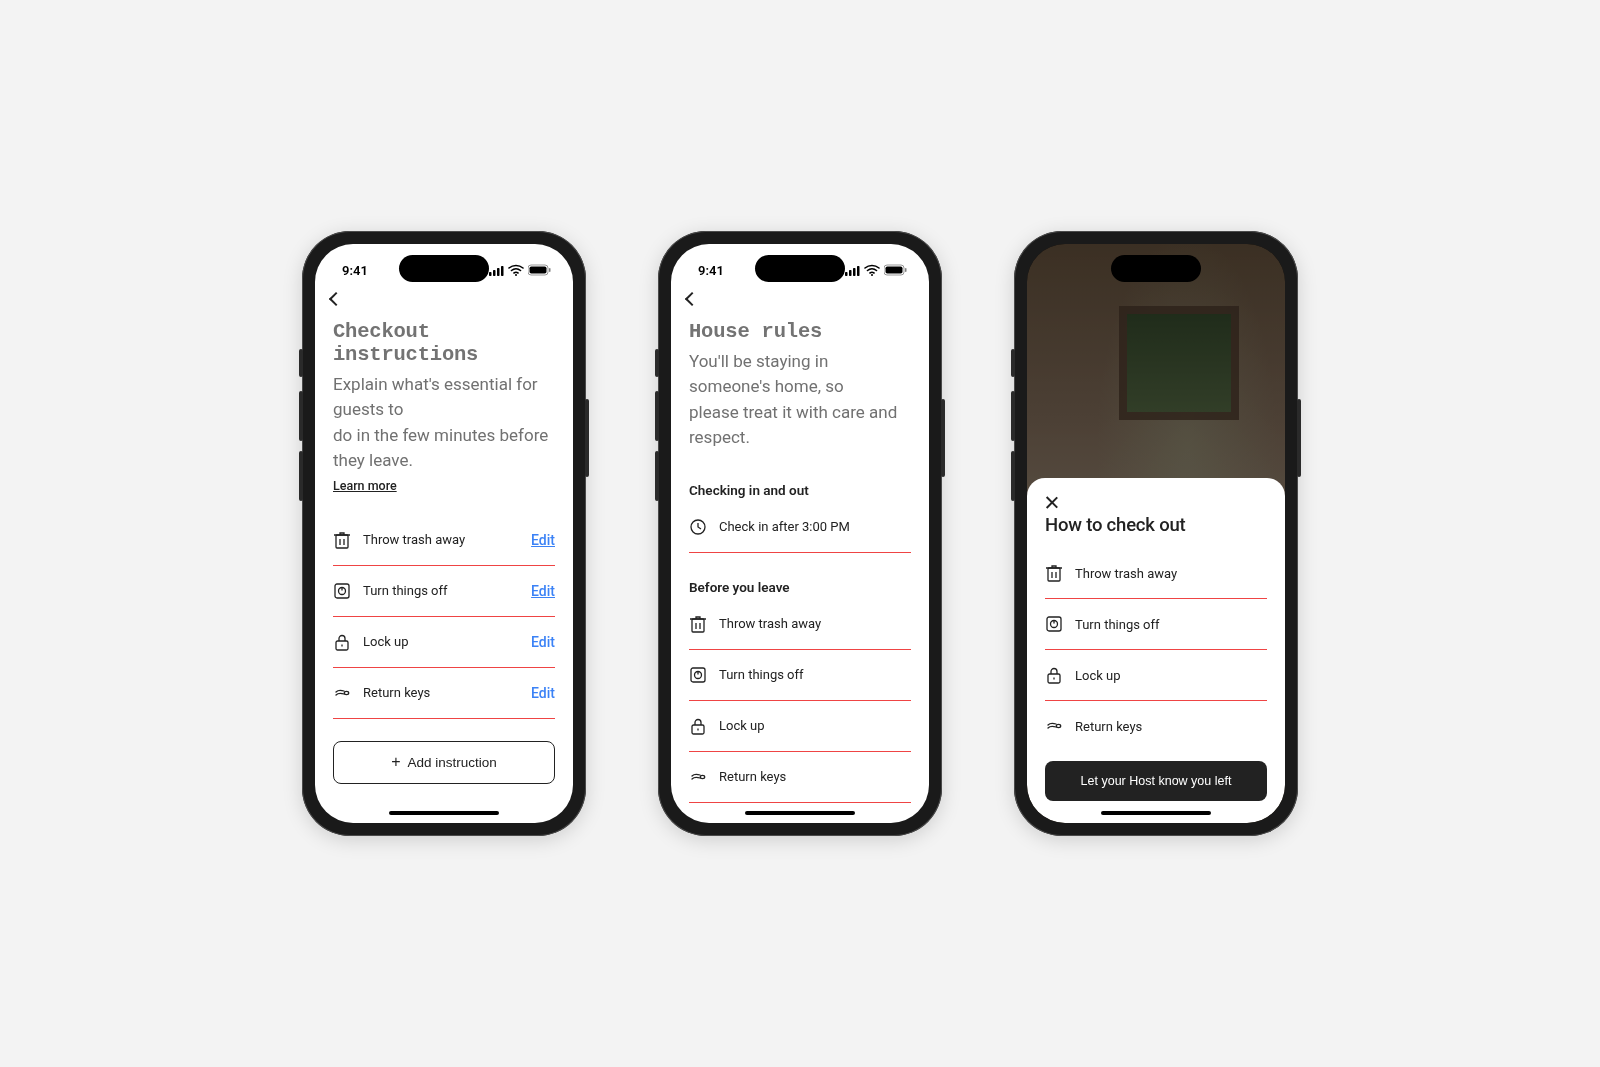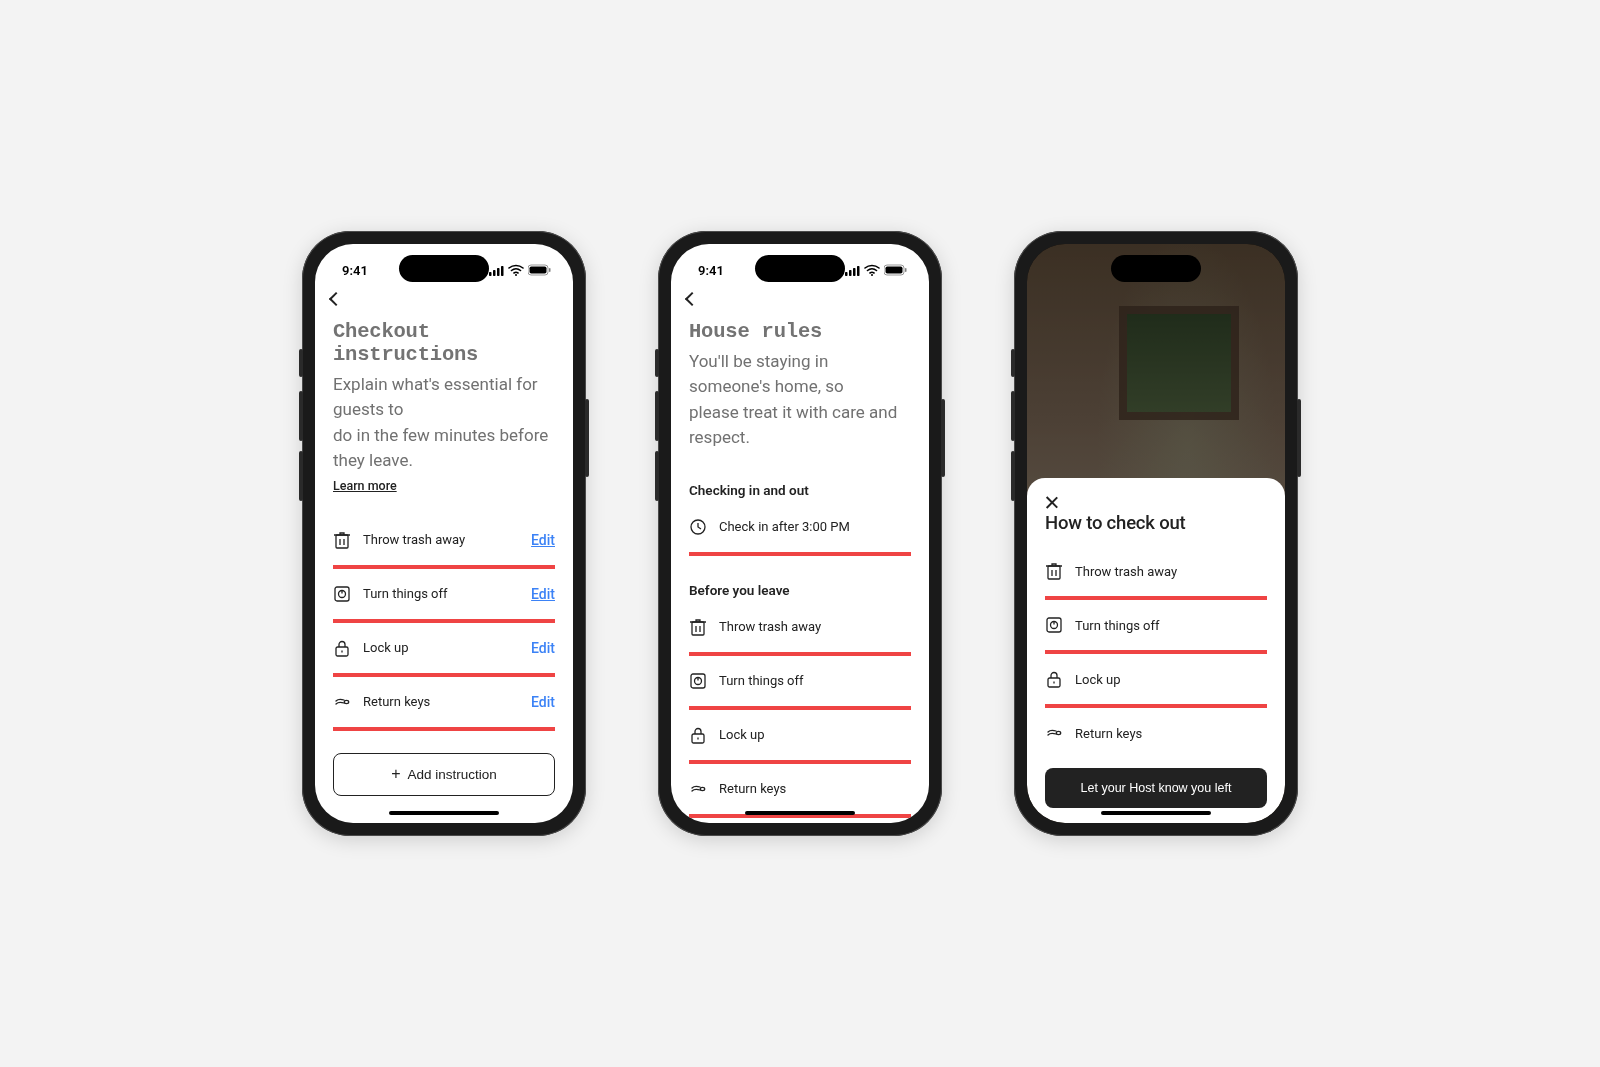--- a/index.html
+++ b/index.html
@@ -93,21 +93,21 @@
   color: #222;
   text-decoration: underline;
   font-weight: 500;
   display: inline-block;
   margin-bottom: 22px;
 }
 .row {
   display: flex;
   align-items: center;
   padding: 16px 0;
-  border-bottom: 4px solid #ef4444;
+  border-bottom: 1px solid #ef4444;
 }
 .row:first-of-type { border-top: none; }
 .row .ic { width: 18px; height: 18px; margin-right: 12px; flex-shrink: 0; display: flex; align-items: center; justify-content: center;}
 .row .lbl { flex: 1; font-size: 13px; color: #222; }
 .row .edit {
   font-size: 14px;
   color: #3b82f6;
   font-weight: 500;
 }
 .row .edit.underlined { text-decoration: underline; }

